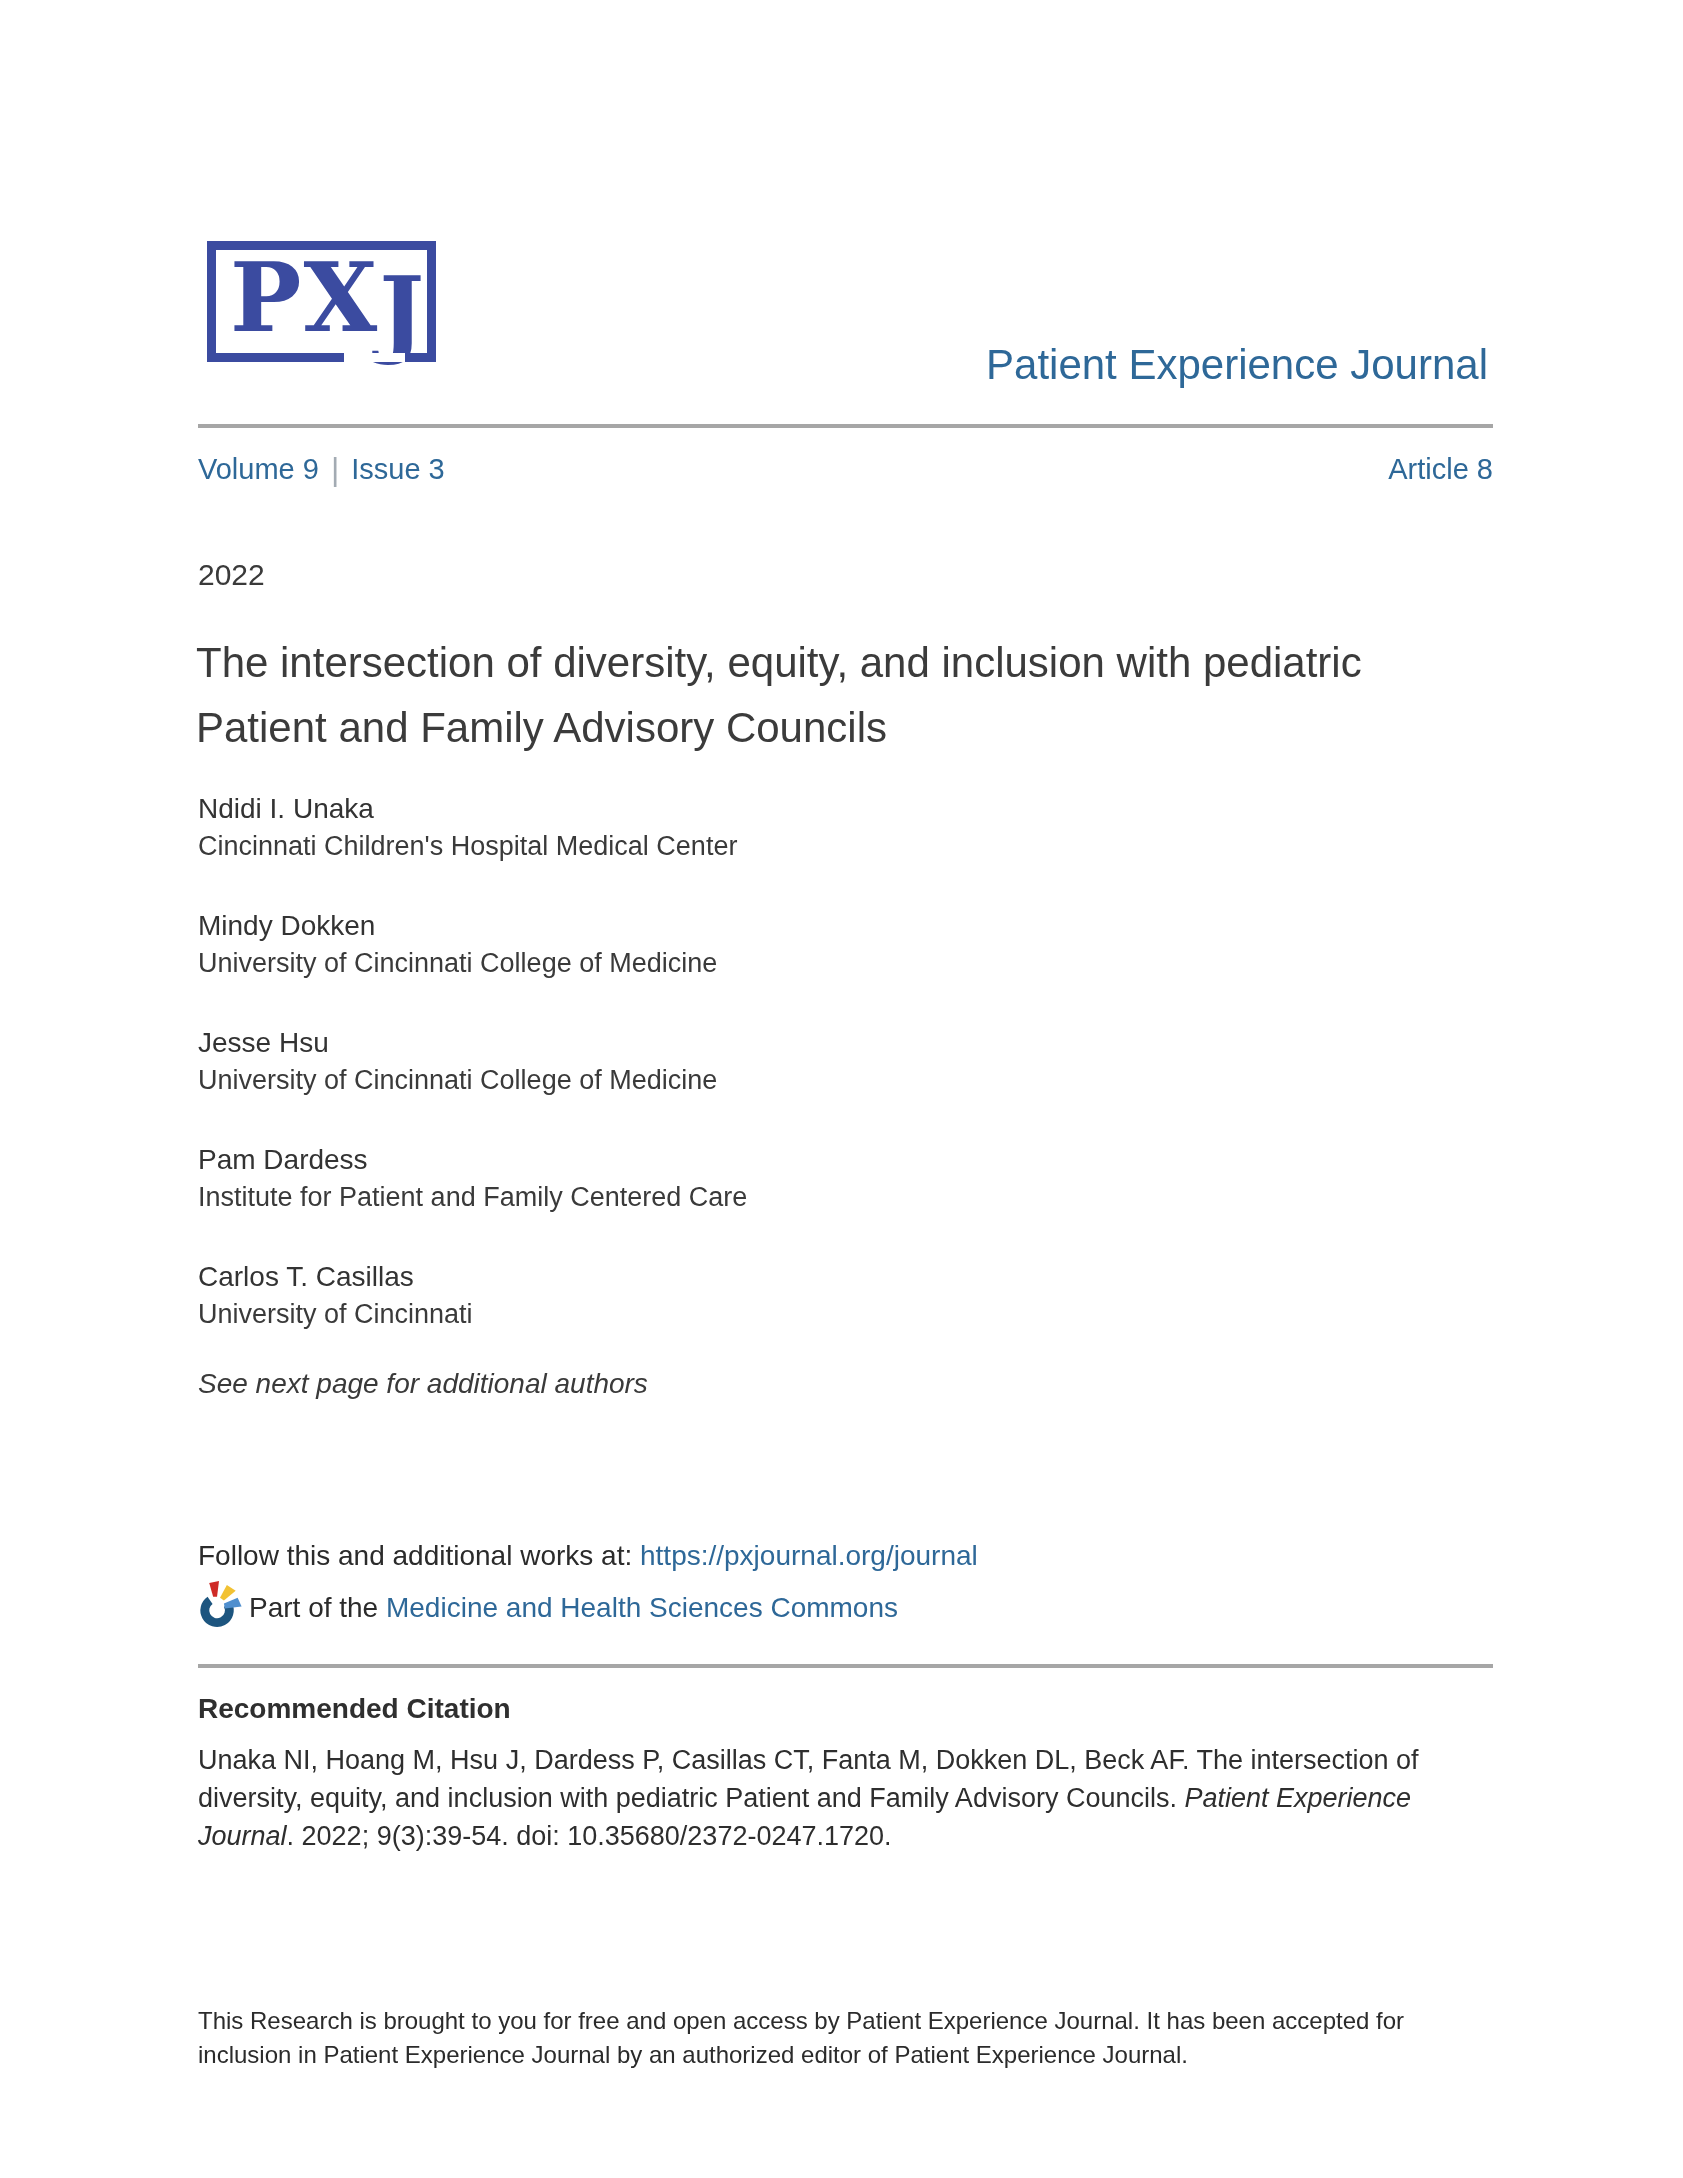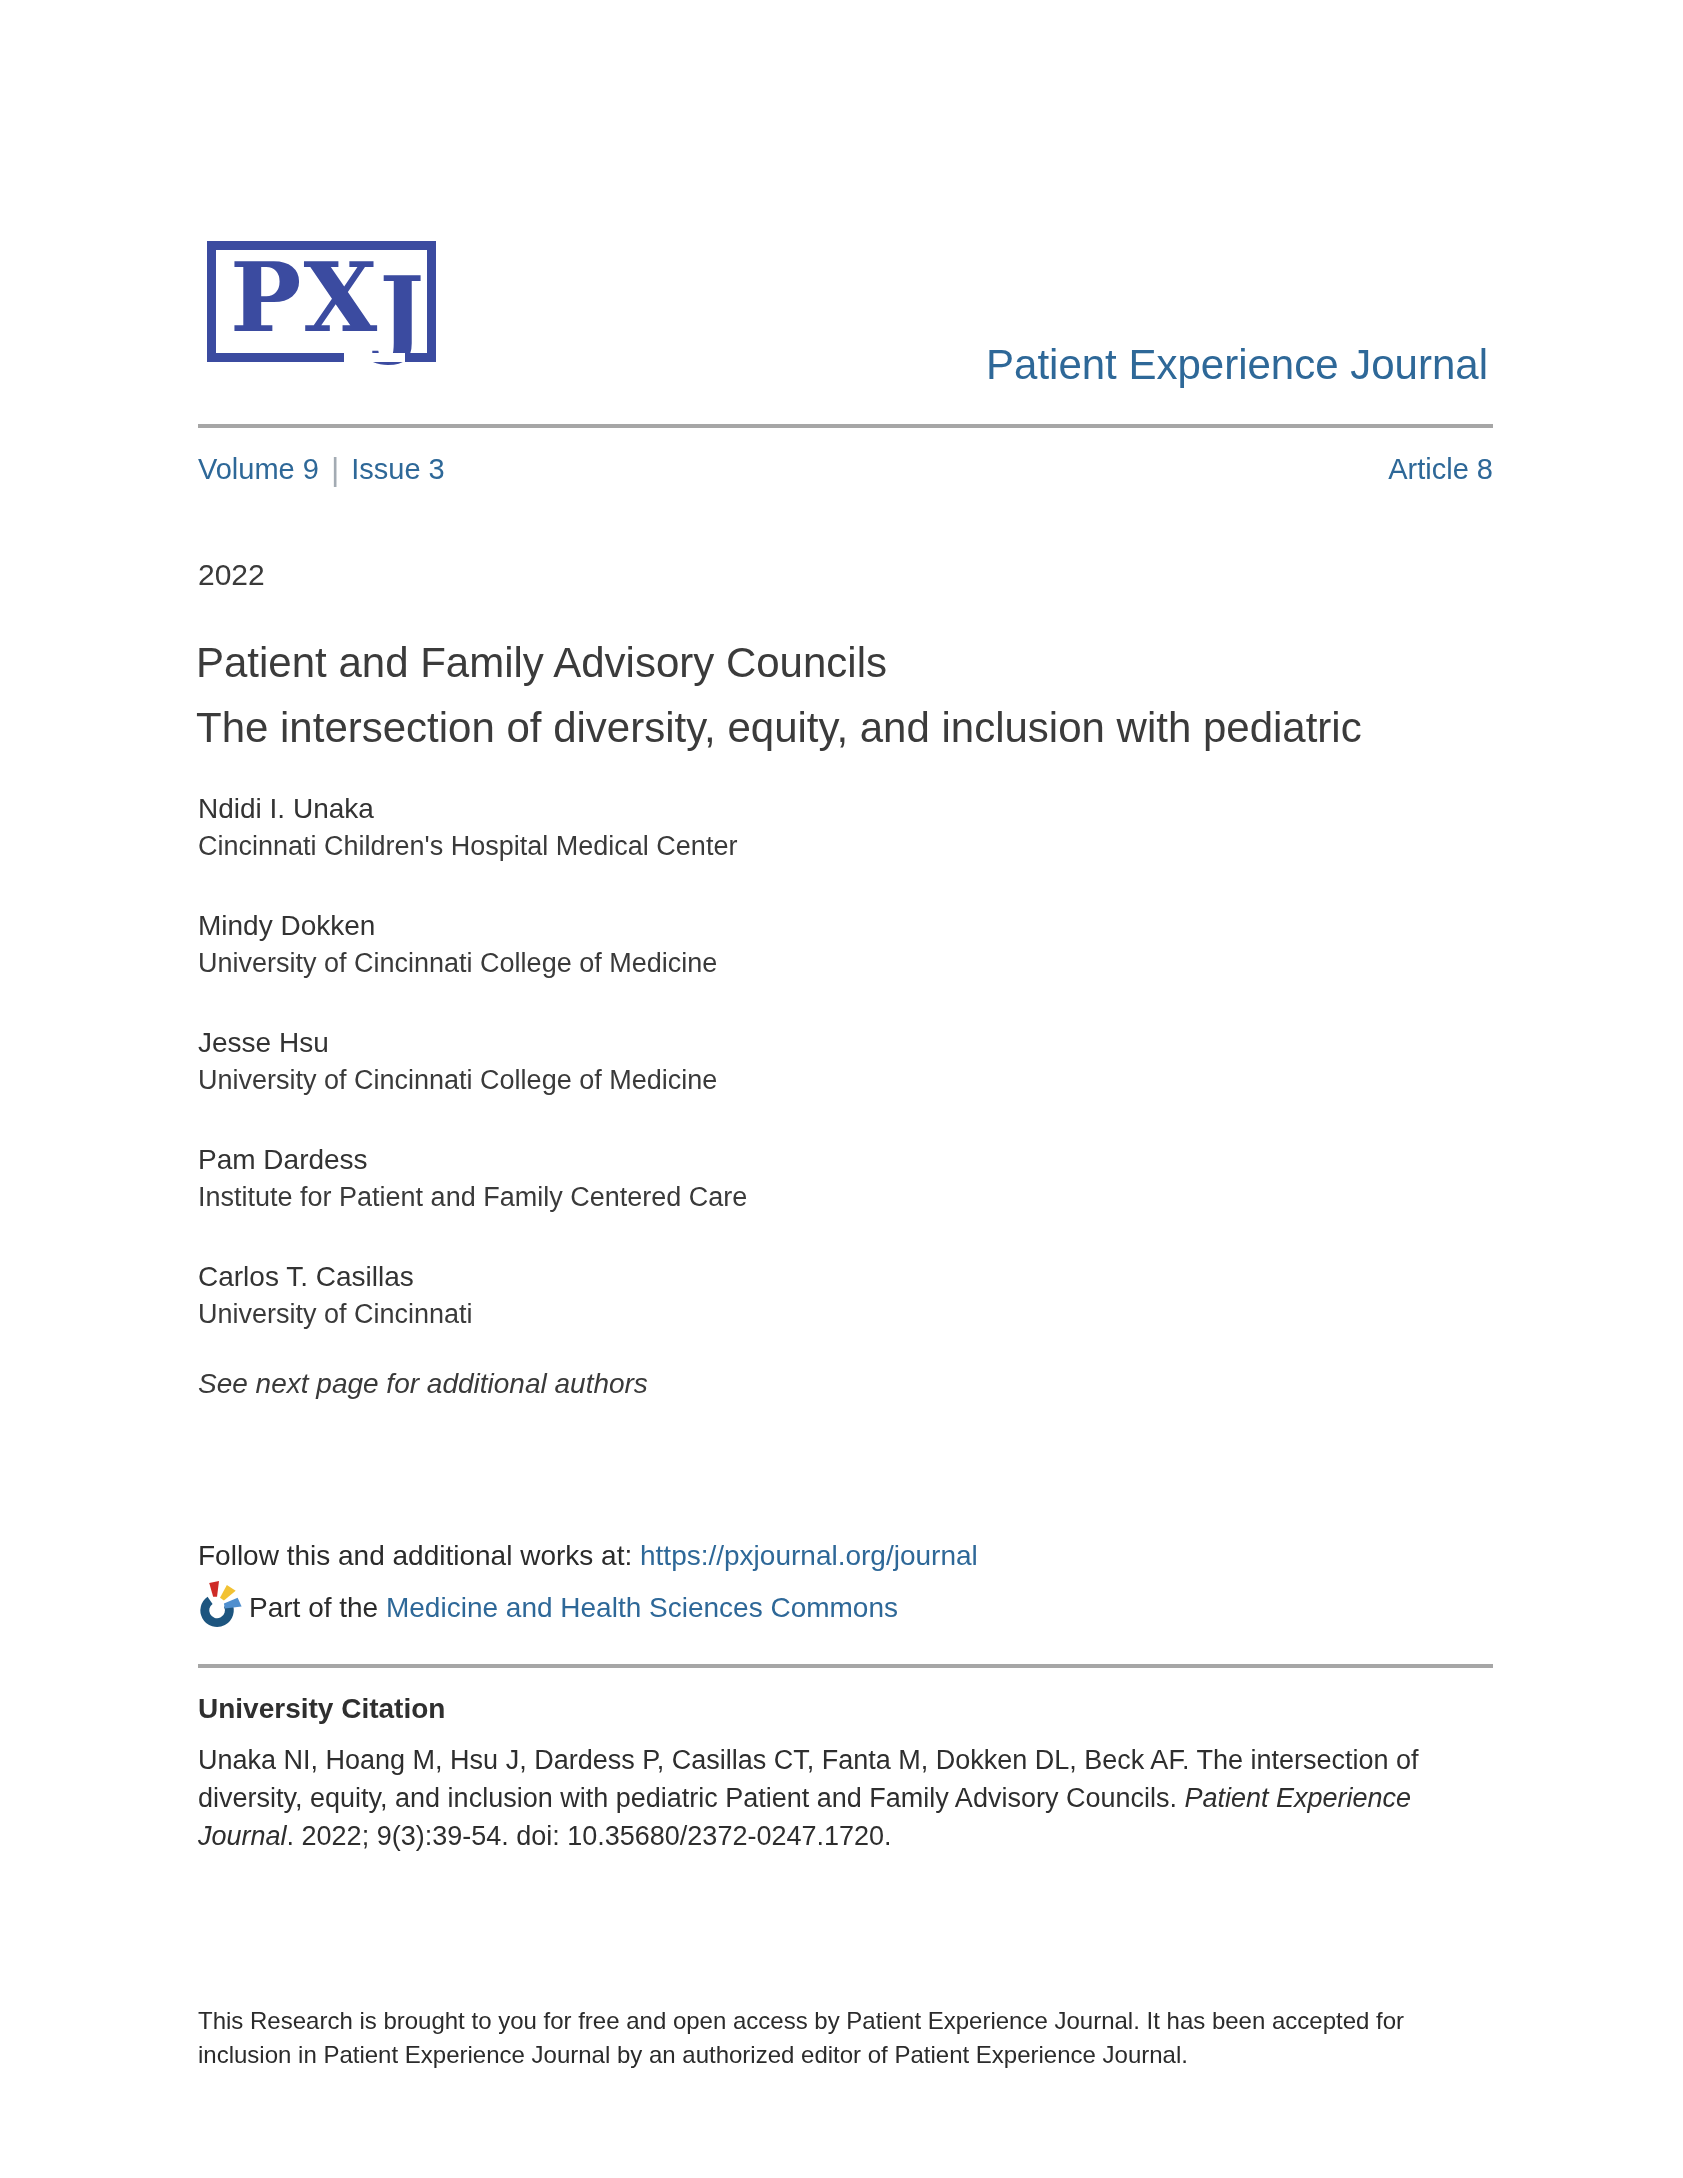--- a/index.html
+++ b/index.html
@@ -86,22 +86,22 @@
       <span>Volume 9</span>
       <span class="vol-sep">|</span>
       <span>Issue 3</span>
     </div>
     <span>Article 8</span>
   </div>
 
   <div class="year">2022</div>
 
   <div class="title">
+    <div>The intersection of diversity, equity, and inclusion with pediatric</div>
     <div>Patient and Family Advisory Councils</div>
-    <div>The intersection of diversity, equity, and inclusion with pediatric</div>
   </div>
 
   <div class="authors">
     <div class="author">
       <div class="author-name">Ndidi I. Unaka</div>
       <div class="author-affil">Cincinnati Children's Hospital Medical Center</div>
     </div>
     <div class="author">
       <div class="author-name">Mindy Dokken</div>
       <div class="author-affil">University of Cincinnati College of Medicine</div>
@@ -132,21 +132,21 @@
     <polygon points="24,19 31,6 40,12 28,22" fill="#f2c233"></polygon>
     <polygon points="28,25 42,19 46,28 29,30" fill="#4f8fce"></polygon>
   </svg>
   <div class="commons">
     <span>Part of the </span><span class="link">Medicine and Health Sciences Commons</span>
   </div>
 
   <div class="rule rule2"></div>
 
   <div class="citation">
-    <div class="citation-head">University Citation</div>
+    <div class="citation-head">Recommended Citation</div>
     <div class="citation-body">
       <span>Unaka NI, Hoang M, Hsu J, Dardess P, Casillas CT, Fanta M, Dokken DL, Beck AF. The intersection of diversity, equity, and inclusion with pediatric Patient and Family Advisory Councils. </span><span class="citation-italic">Patient Experience Journal</span><span>. 2022; 9(3):39-54. doi: 10.35680/2372-0247.1720.</span>
     </div>
   </div>
 
   <div class="footer">This Research is brought to you for free and open access by Patient Experience Journal. It has been accepted for inclusion in Patient Experience Journal by an authorized editor of Patient Experience Journal.</div>
 
 </div>
 
 

